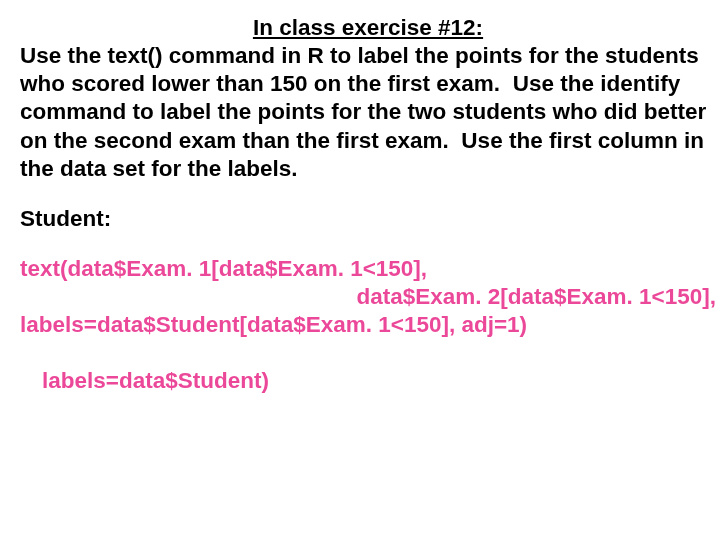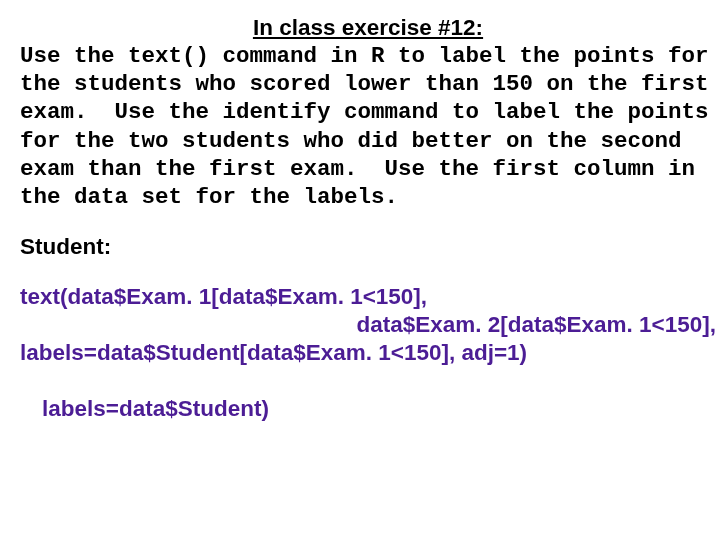--- a/index.html
+++ b/index.html
@@ -18,27 +18,26 @@
     box-sizing: border-box;
     padding: 14px 4px 0 20px;
   }
   .title {
     text-align: center;
     text-decoration: underline;
   }
   .prompt {
     text-align: left;
     margin-bottom: 22px;
-    font-family: Liberation Mono, monospace;
   }
   .answer-label {
     margin-bottom: 22px;
   }
   .code-block {
-    color: #4c1d95;
+    color: #ec4899;
     margin-bottom: 28px;
   }
   .indent {
     padding-left: 32px;
     text-align: right;
   }
   .indent-sm {
     padding-left: 22px;
   }
 </style>

